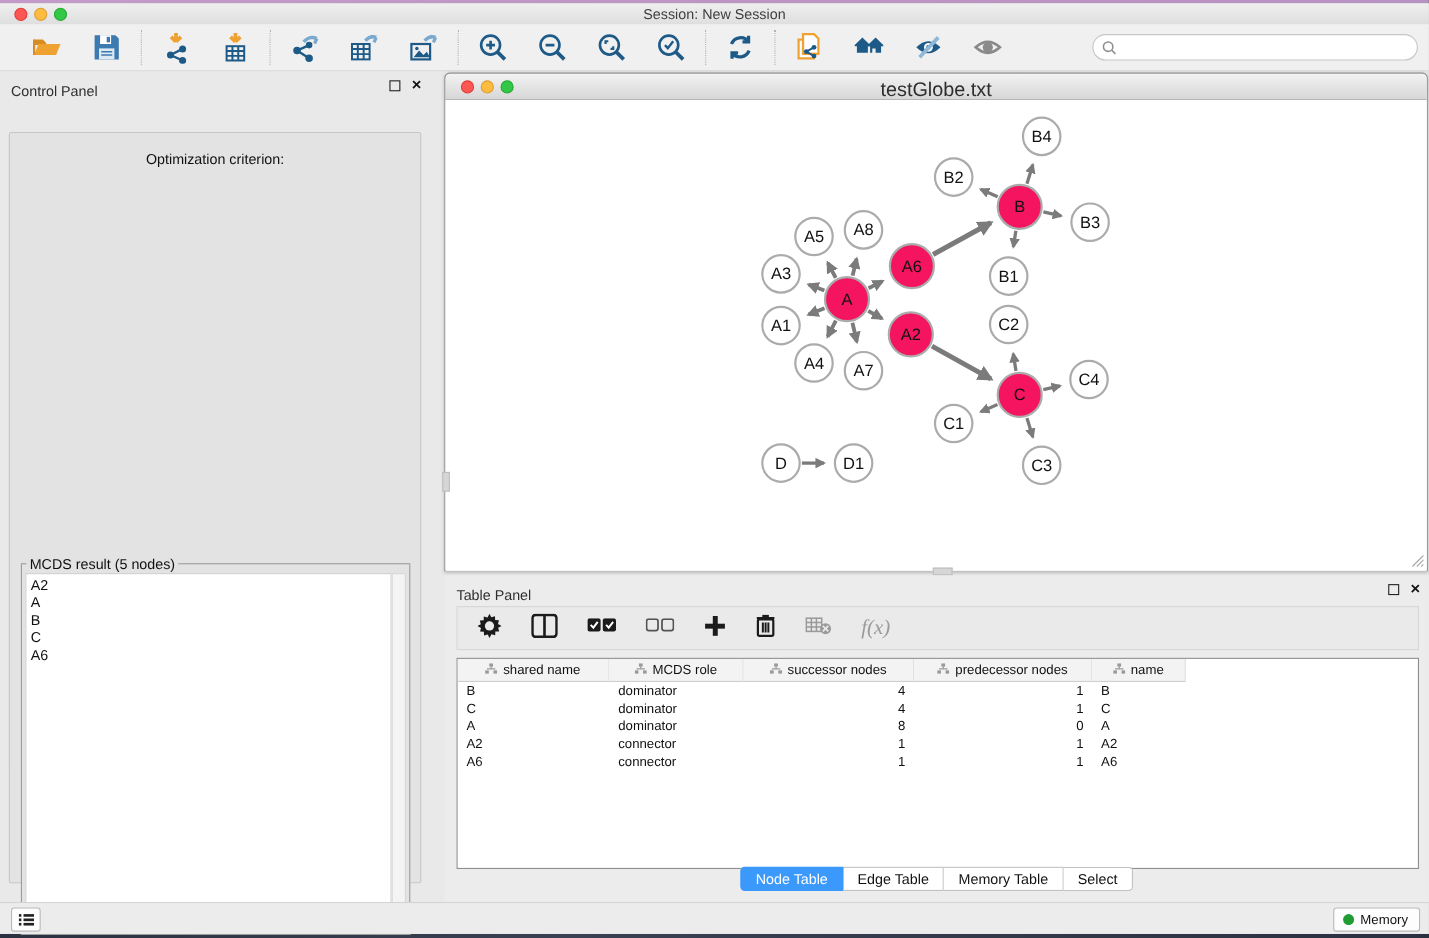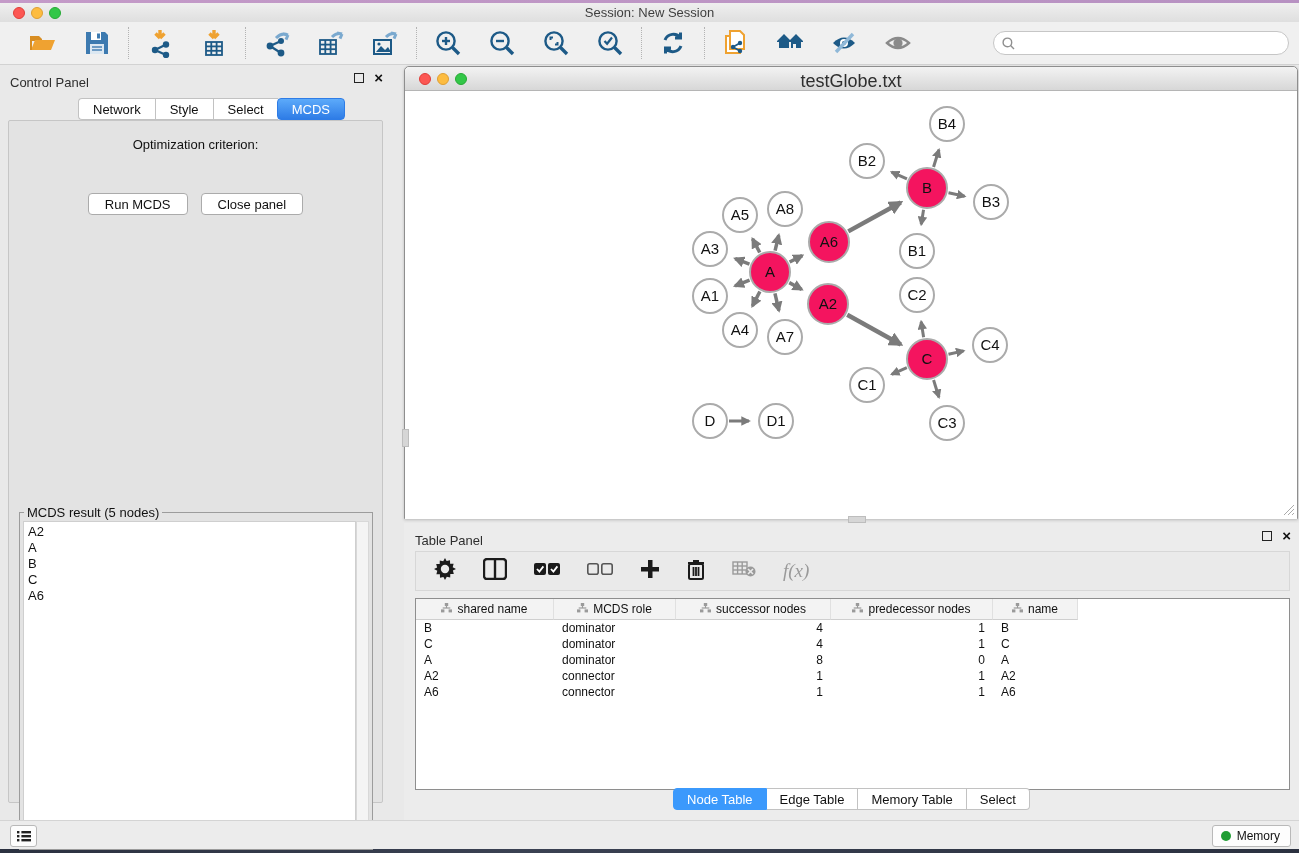--- a/index.html
+++ b/index.html
@@ -344,33 +344,23 @@
 
     <div class="main">
 
       <div class="control-panel">
         <div class="panel-header">Control Panel</div>
         <div class="panel-icons">
           <span class="float-box"></span>
           <span class="close-x">×</span>
         </div>
 
-        <div class="cp-tabs" id="cp-tabs">
-            <div class="cp-tab">Network</div>
-            <div class="cp-tab">Style</div>
-            <div class="cp-tab">Select</div>
-            <div class="cp-tab active">MCDS</div>
-          </div>
 
         <div class="cp-body">
           <div class="opt-label">Optimization criterion:</div>
-          <div class="cp-buttons">
-            <button class="cp-btn">Run MCDS</button>
-            <button class="cp-btn">Close panel</button>
-          </div>
 
           <div class="mcds-fieldset">
             <span class="mcds-legend">MCDS result (5 nodes)</span>
             <div class="mcds-list" id="mcds-list">
                 <div class="item">A2</div>
                 <div class="item">A</div>
                 <div class="item">B</div>
                 <div class="item">C</div>
                 <div class="item">A6</div>
               </div>

